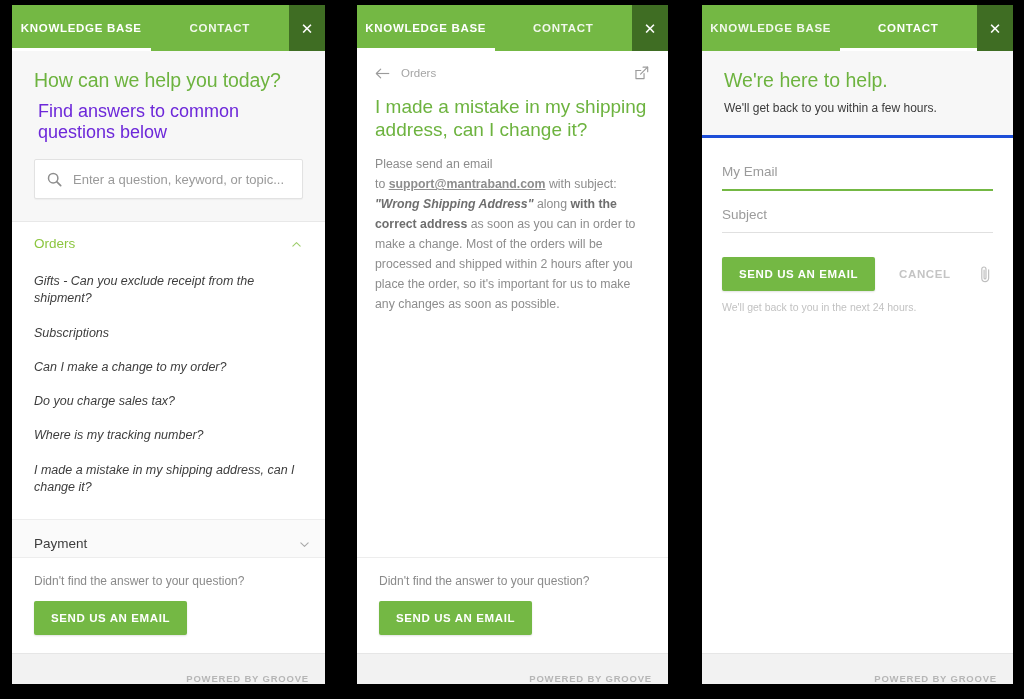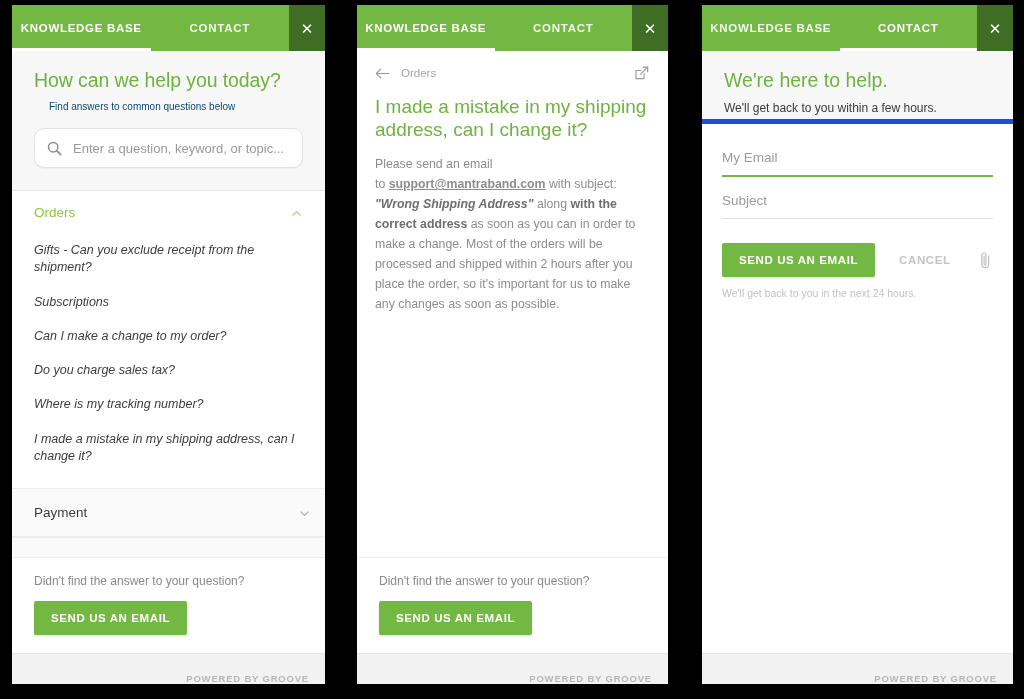--- a/index.html
+++ b/index.html
@@ -92,30 +92,30 @@
     border-bottom: 1px solid #e8e8e8;
   }
   .hero h1 {
     margin: 0 0 9px 0;
     font-size: 19.5px;
     font-weight: normal;
     color: #6db33f;
     letter-spacing: -0.1px;
   }
   .hero p {
-    margin: 0 0 16px 15px;
-    font-size: 10px;
-    color: #0c4a6e;
+    margin: 0 0 16px 4px;
+    font-size: 18px;
+    color: #6d28d9;
   }
   .searchbox {
     display: flex;
     align-items: center;
     background: #ffffff;
     border: 1px solid #e2e2e2;
-    border-radius: 10px;
+    border-radius: 2px;
     height: 38px;
     padding: 0 12px;
     box-shadow: 0 1px 1px rgba(0,0,0,0.04);
   }
   .searchbox .mag { flex: 0 0 auto; margin-right: 9px; display:flex; }
   .searchbox input {
     border: none;
     outline: none;
     flex: 1 1 auto;
     font-size: 13px;
@@ -243,22 +243,22 @@
     color: #8d8d8d;
     font-weight: bold;
     text-align: center;
   }
   .article-body b { color: #6e6e6e; }
   .article-body i { font-style: italic; }
 
   
   .contact-hero {
     background: #f7f7f7;
-    padding: 18px 22px 4px 22px;
-    border-bottom: 5px solid #1d4ed8;
+    padding: 18px 22px 20px 22px;
+    border-bottom: 3px solid #1d4ed8;
   }
   .contact-hero h1 {
     margin: 0 0 9px 0;
     font-size: 19.5px;
     font-weight: normal;
     color: #6db33f;
   }
   .contact-hero p {
     margin: 0;
     font-size: 12px;

